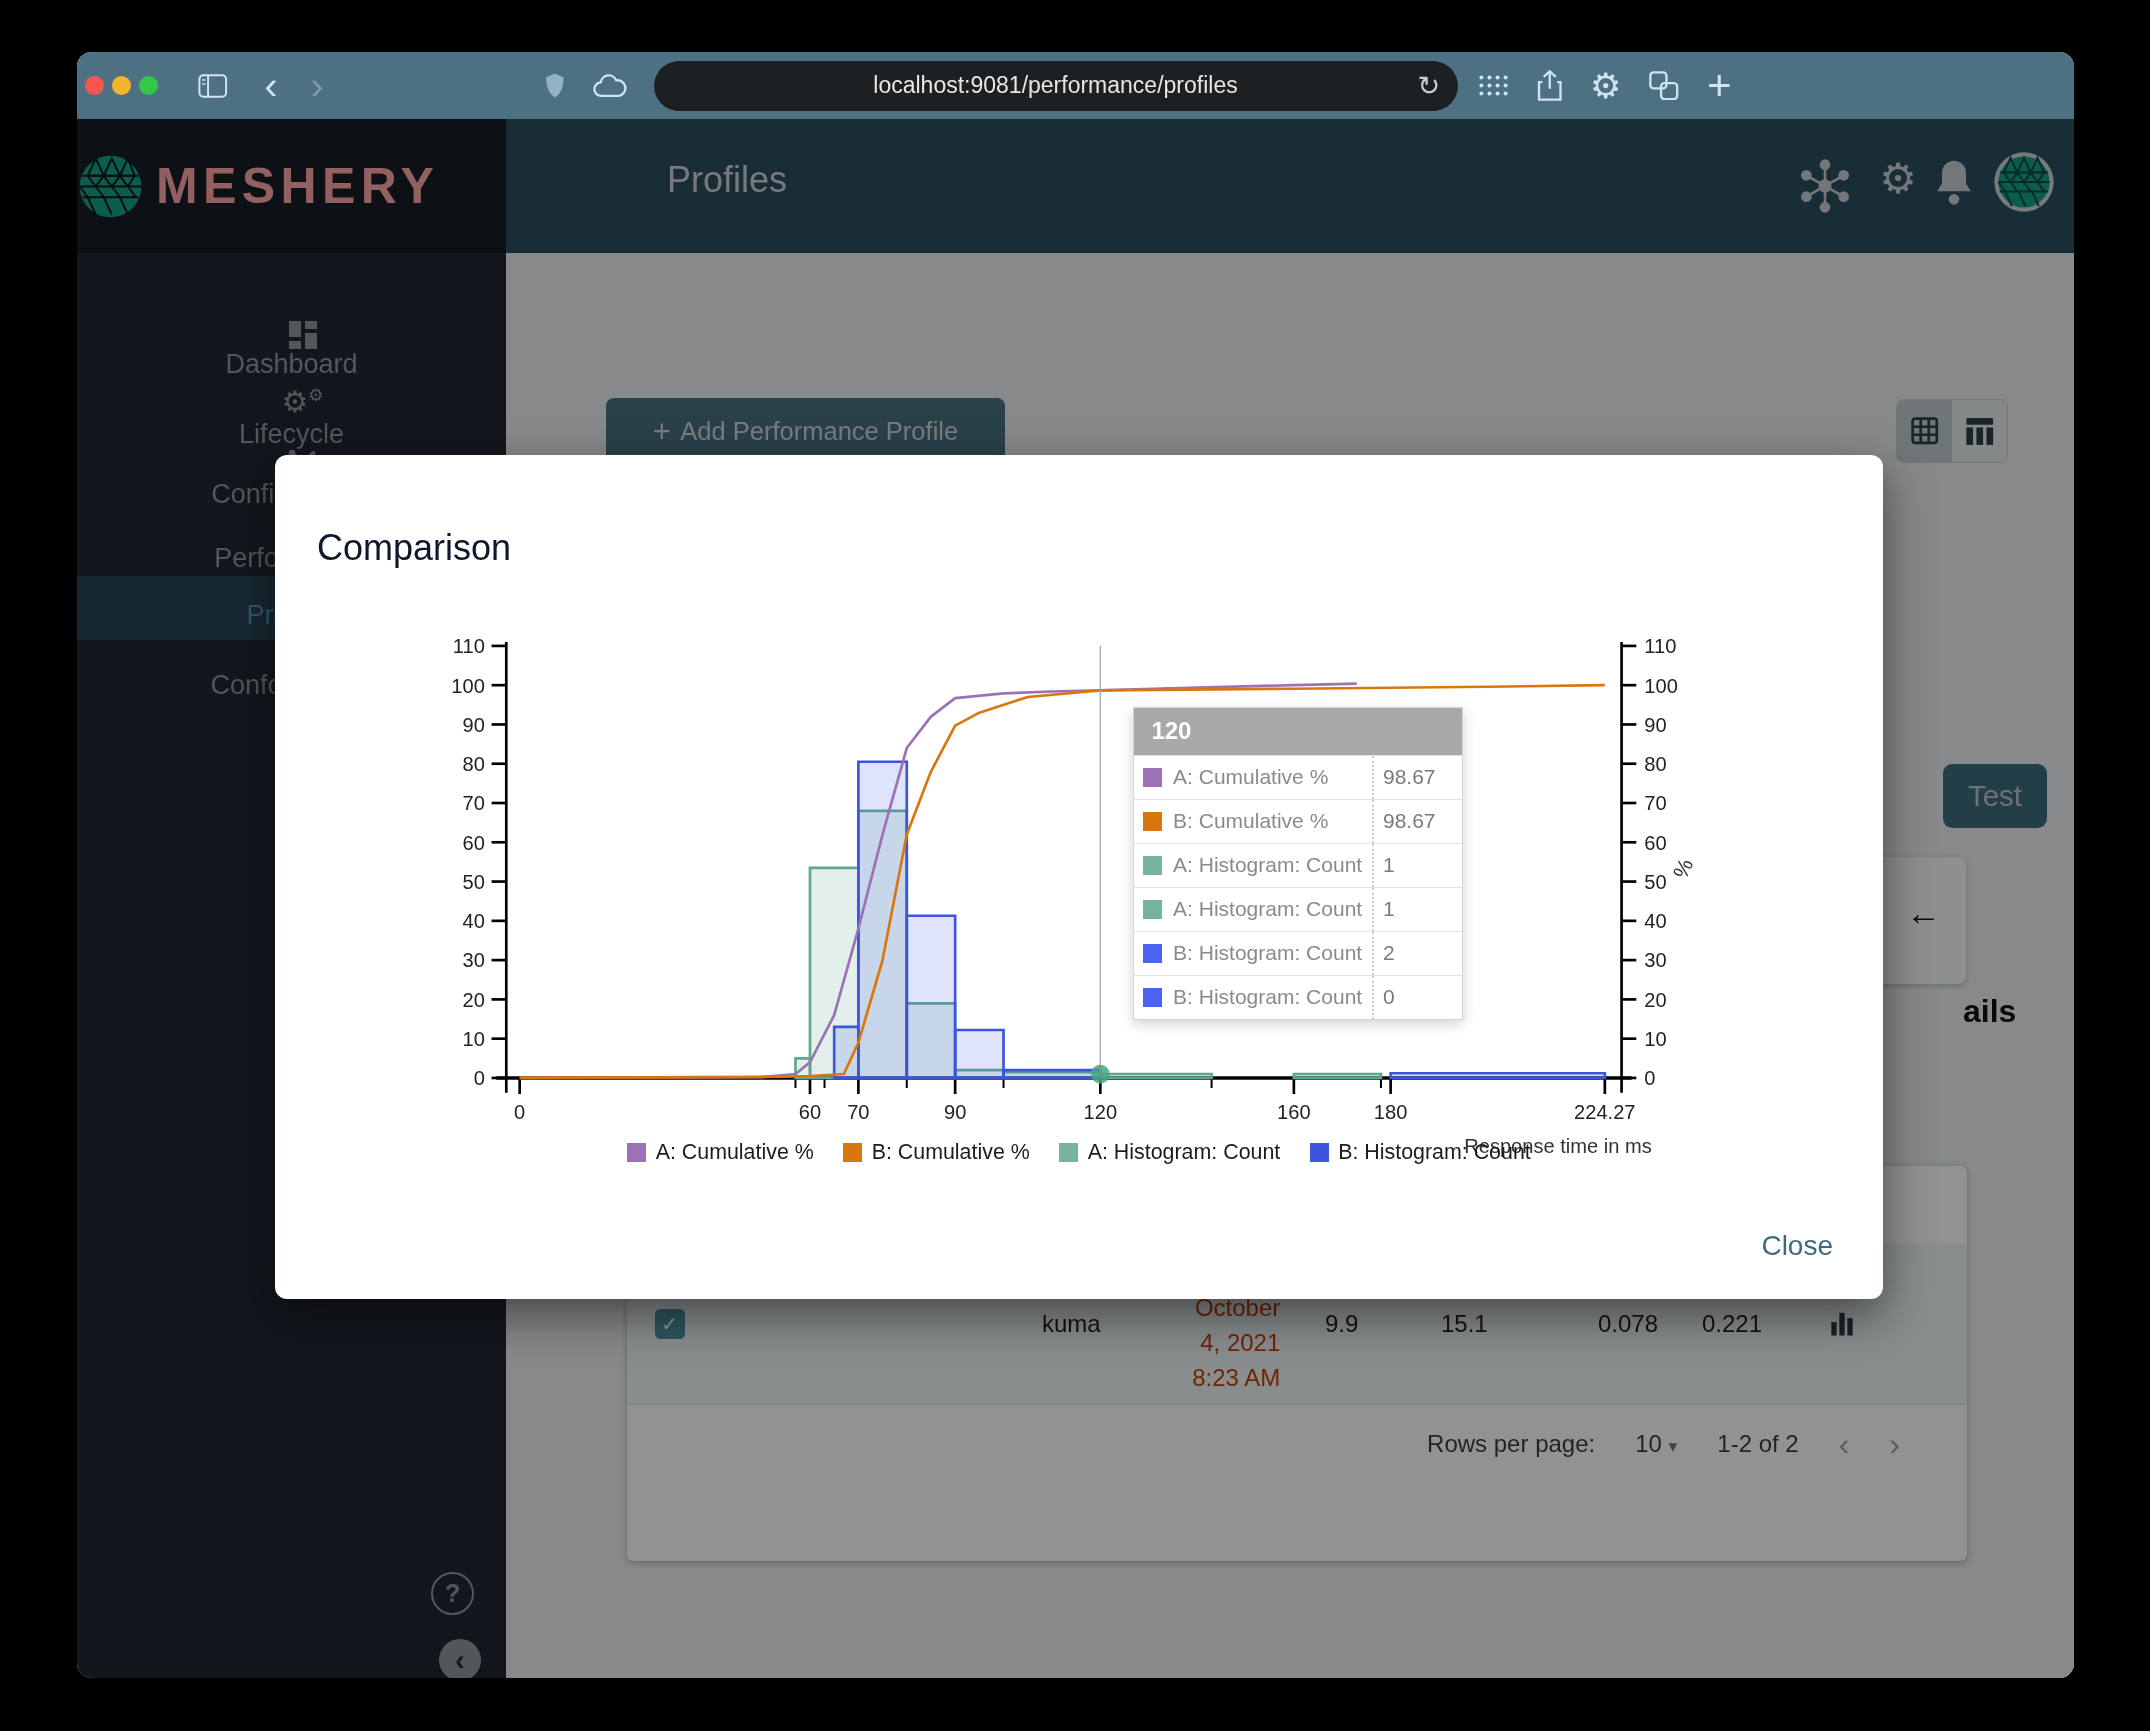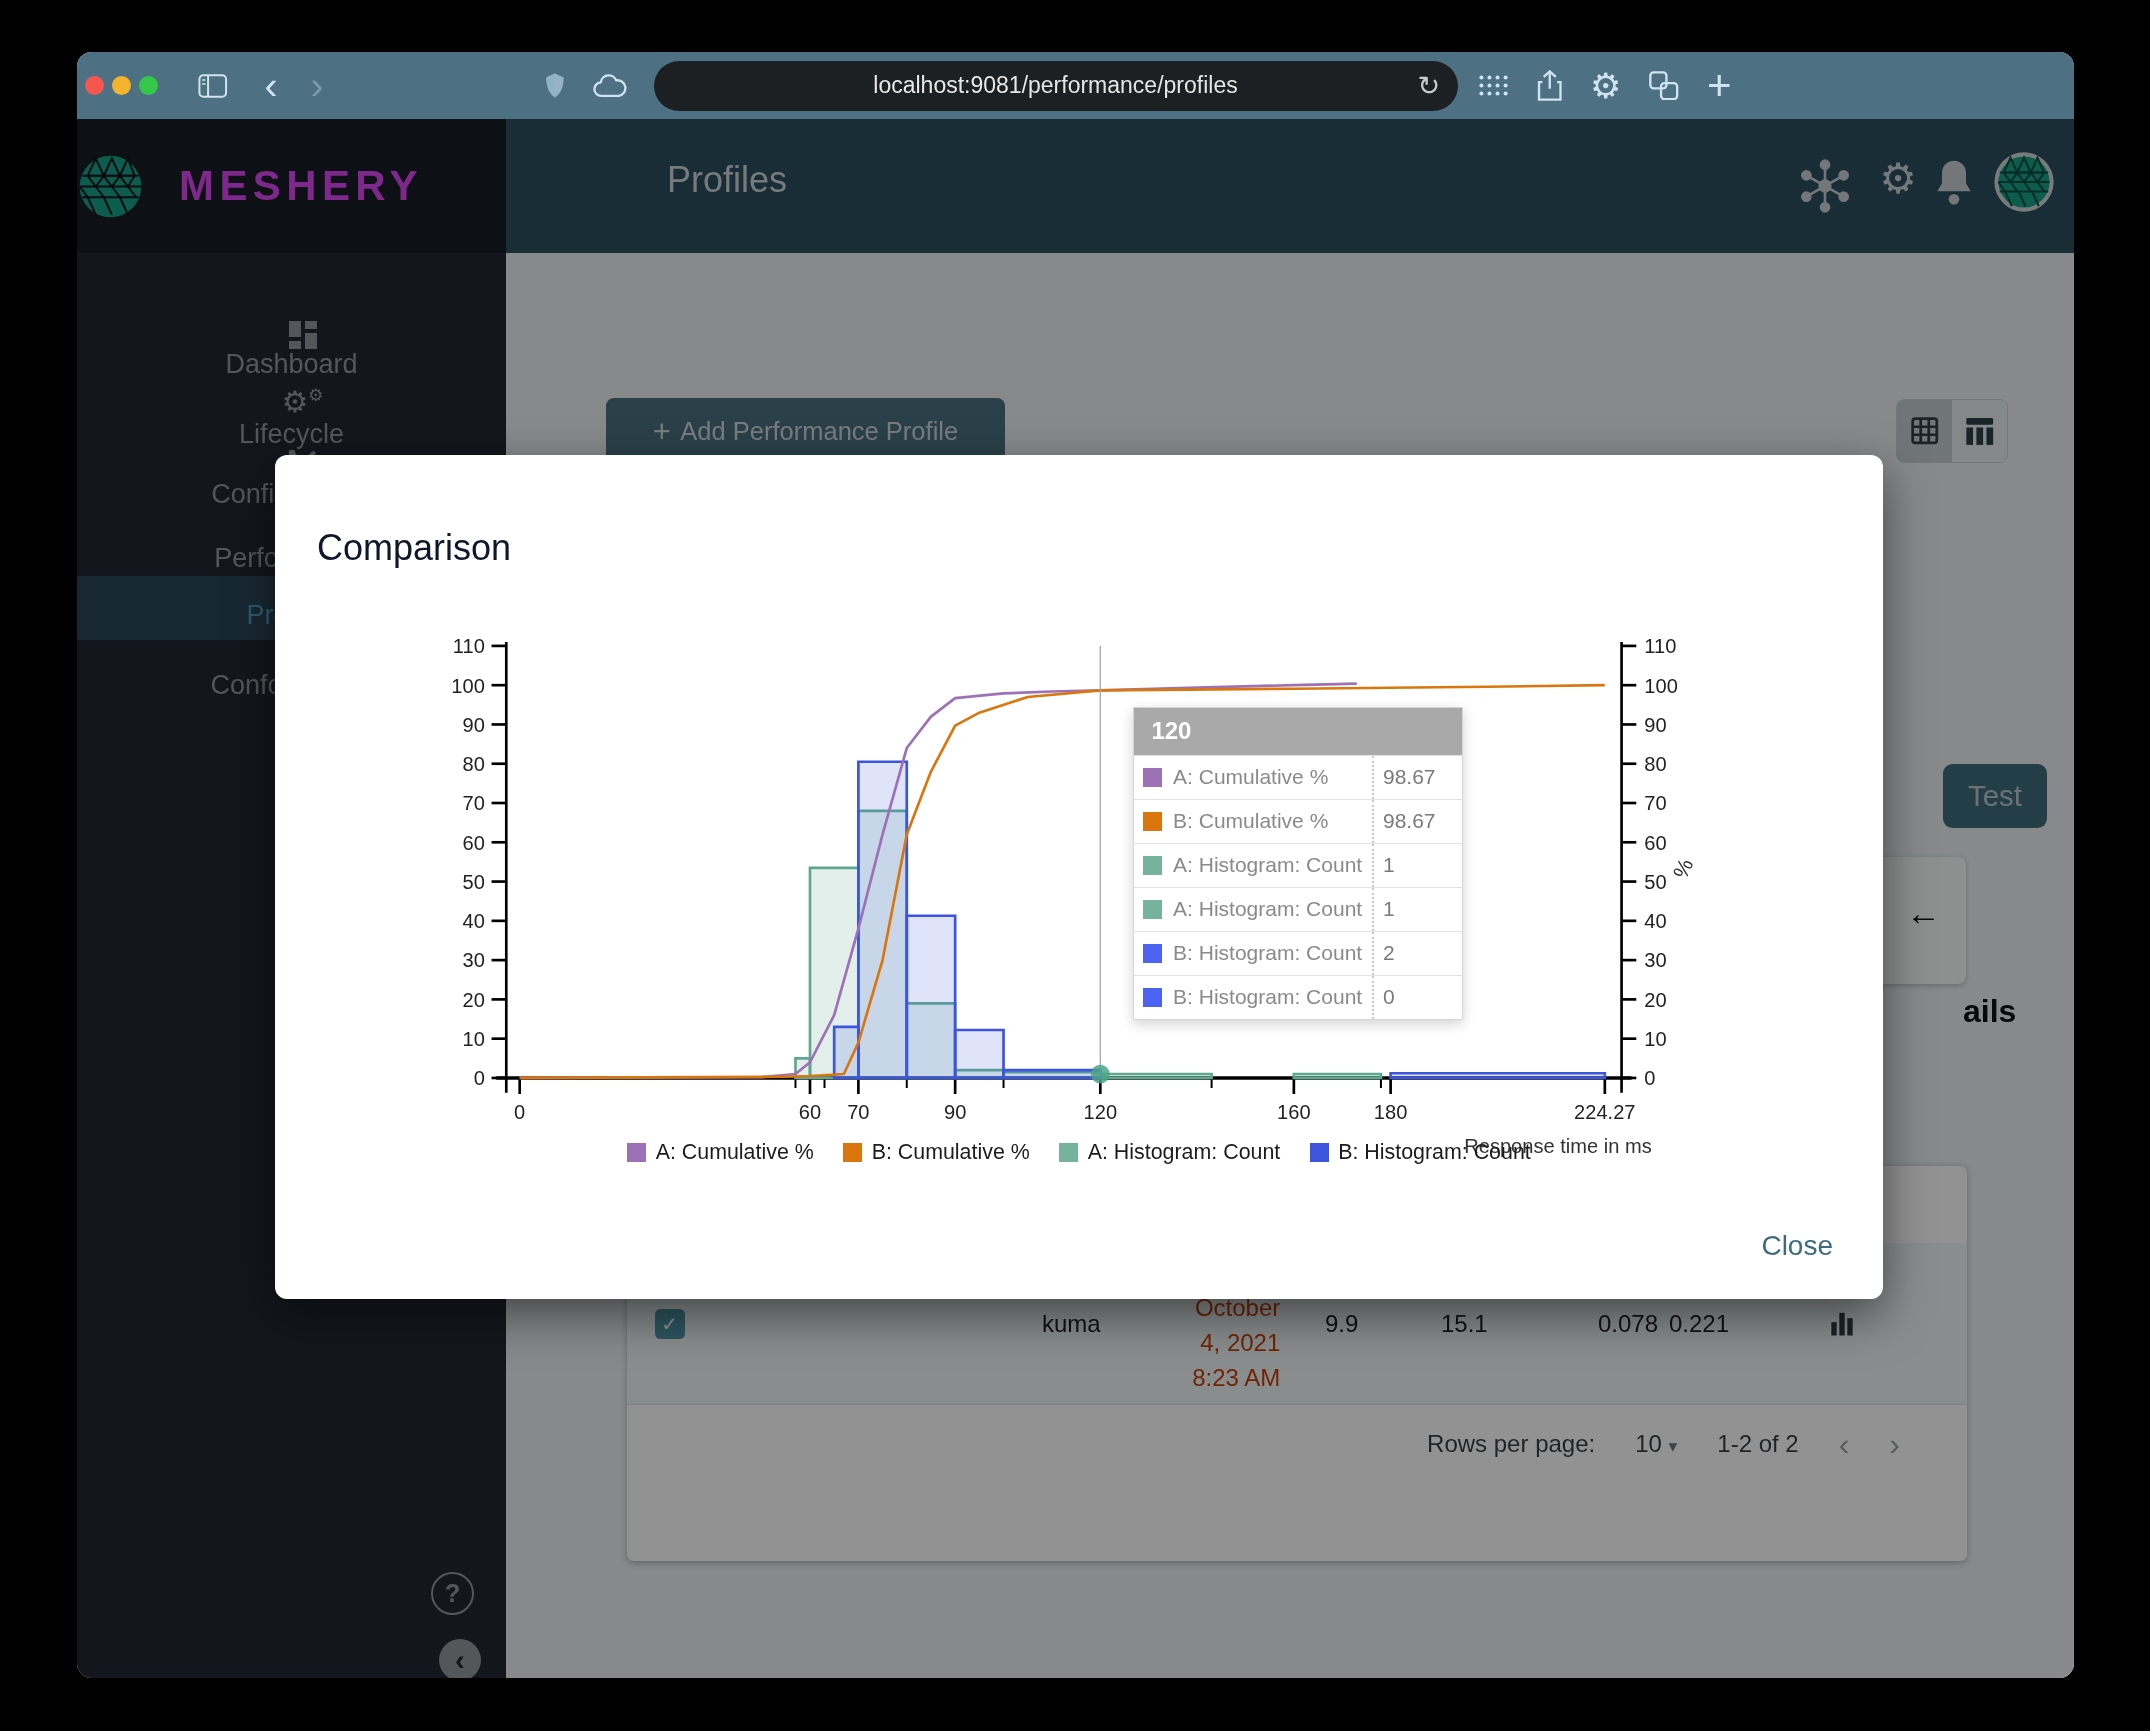--- a/index.html
+++ b/index.html
@@ -14,21 +14,21 @@
   .chrome-ic{color:#cfe4f0;display:flex;align-items:center;justify-content:center;}
   #urlbar{width:804px;height:50px;background:#1d2022;border-radius:25.5px;margin:0 20px 0 27px;
           display:flex;align-items:center;justify-content:center;position:relative;color:#e8e8e8;font-size:23px;}
   #urlbar .path{color:#e5e5e5;}
   #urlbar .refresh{position:absolute;right:17.4px;color:#c3ccd1;font-size:27px;}
   
   #appheader{left:429px;top:67px;width:1568px;height:134px;background:#2a4e5c;}
   #appheader .title{position:absolute;left:161px;top:40px;font-size:36px;color:#cdd3d6;font-weight:500;}
   #sidebar{left:0;top:67px;width:429px;height:1559px;background:#212932;}
   #logoarea{left:0;top:0;width:429px;height:134px;background:#181d23;display:flex;align-items:center;}
-  #brand{color:#d946ef;font-size:42px;font-weight:bold;letter-spacing:5.4px;margin-left:35px;}
+  #brand{color:#fca5a5;font-size:50px;font-weight:bold;letter-spacing:5.4px;margin-left:12px;}
   .nav-item{position:absolute;left:0;width:429px;height:64px;display:flex;align-items:center;color:#8f979c;font-size:27px;flex-direction:column;}
   .nav-item .nicon{width:40px;margin-left:37px;margin-right:14.7px;display:flex;justify-content:center;}
   .nav-item.selected{background:#2a4656;color:#4e9dc0;}
   .nav-item.sub .nicon{margin-left:67px;}
   #helpfab,#collapsefab{border-radius:50%;display:flex;align-items:center;justify-content:center;}
   
   #content{left:429px;top:201px;width:1568px;height:1425px;background:#e8edef;}
   #addbtn{left:100px;top:145px;width:399px;height:67px;background:#49707f;border-radius:8px;
           color:#cfd6d9;font-size:25.5px;display:flex;align-items:center;justify-content:center;}
   #toggles{left:1390px;top:146px;height:62px;display:flex;border:0.7px solid #c6ced2;border-radius:8px;overflow:hidden;}
@@ -311,21 +311,21 @@
         <span class="cell" style="left:415px">kuma</span>
         <div id="datecell">
           <div>Monday,</div>
           <div>October</div>
           <div>4, 2021</div>
           <div>8:23 AM</div>
         </div>
         <span class="cell" style="left:698px">9.9</span>
         <span class="cell" style="left:814px">15.1</span>
         <span class="cell" style="left:971px">0.078</span>
-        <span class="cell" style="left:1042px">0.221</span>
+        <span class="cell" style="left:1075px">0.221</span>
         <span class="cell" style="left:1203px">
           <svg width="24" height="27" viewBox="0 0 36 40">
               <g fill="#2e3b42">
                 <rect x="2" y="18" width="8" height="20"></rect>
                 <rect x="14" y="4" width="8" height="34"></rect>
                 <rect x="26" y="12" width="8" height="26"></rect>
               </g>
             </svg>
         </span>
       </div>

